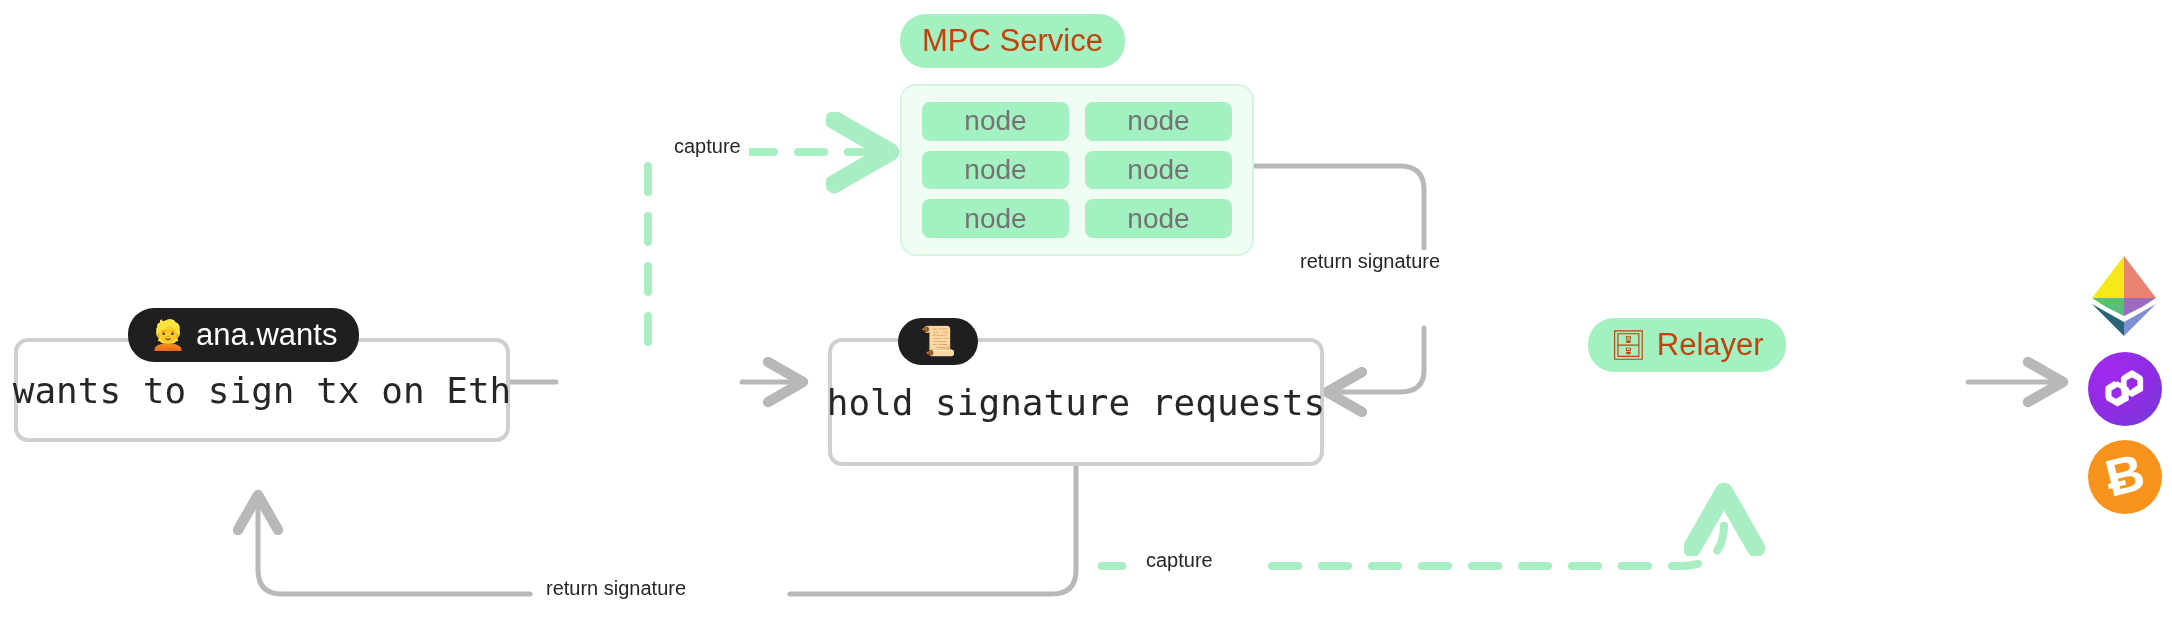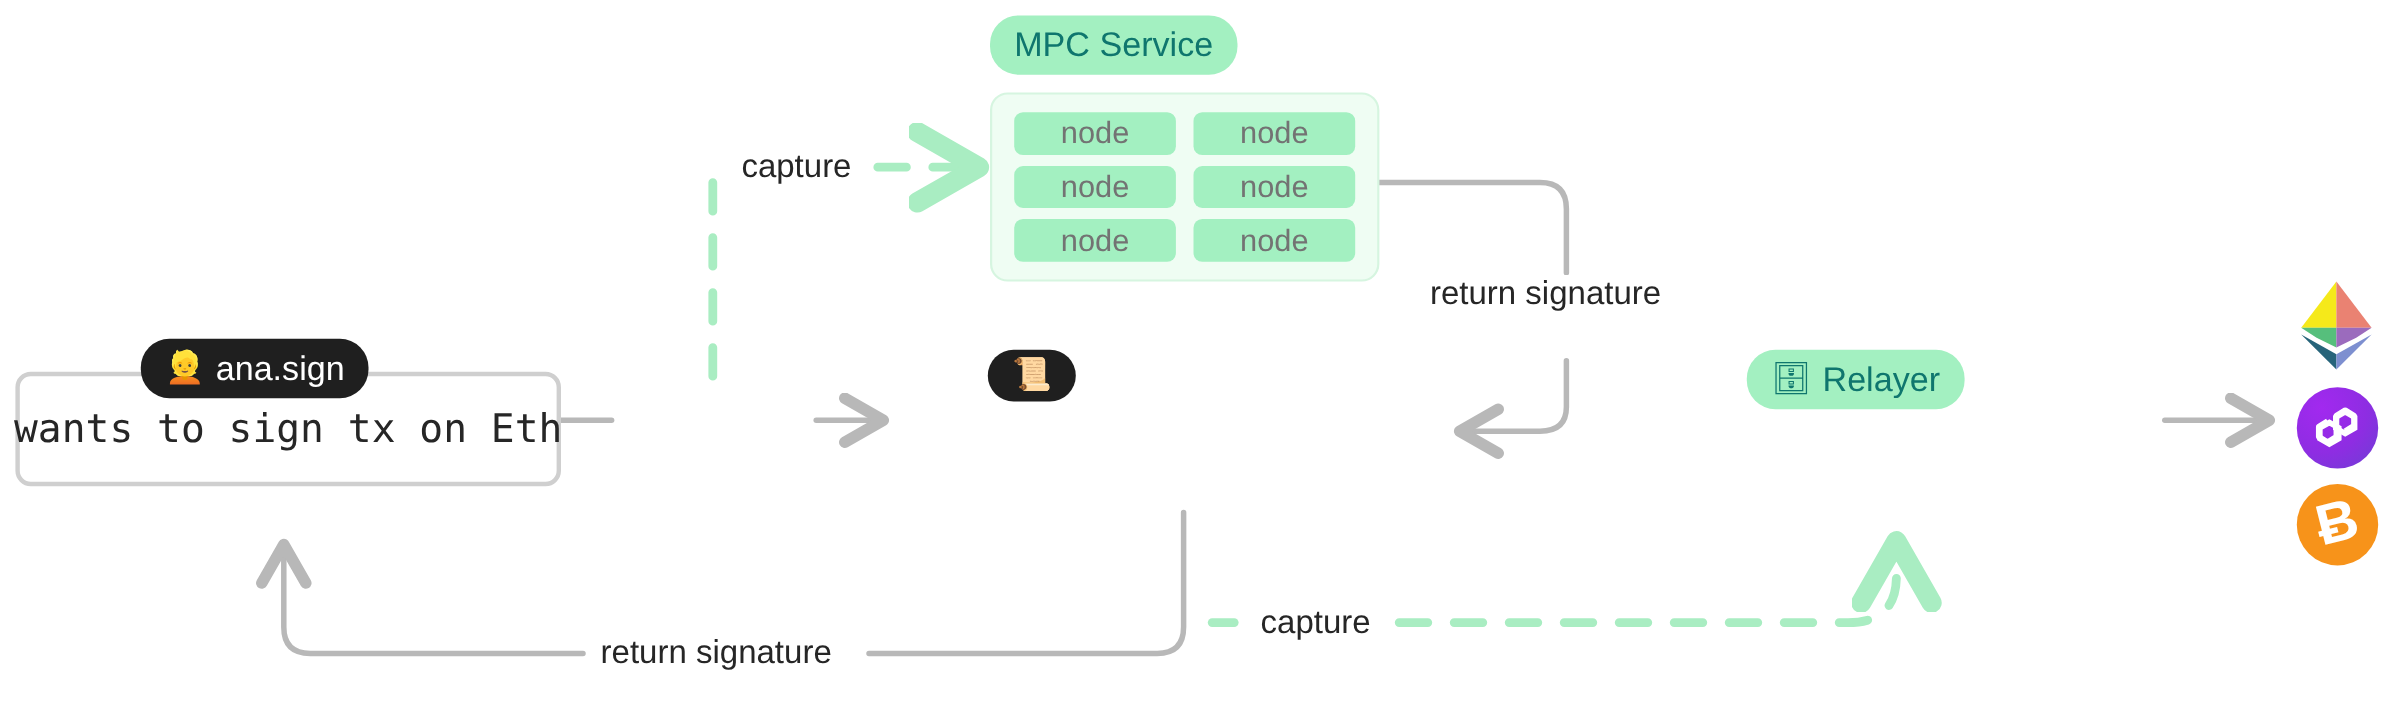--- a/index.html
+++ b/index.html
@@ -32,21 +32,21 @@
   .chip{
     position:absolute;
     display:flex;align-items:center;gap:10px;
     border-radius:26px;
     padding:9px 22px;
     white-space:nowrap;
     box-sizing:border-box;
     z-index:6;
   }
   .chip-dark{background:#1f1f1f;color:#ffffff;font-size:31px;}
-  .chip-green{background:#a3f0c1;color:#0f766e;font-size:31px;}
+  .chip-green{background:#a3f0c1;color:#c2410c;font-size:31px;}
   .chip .emoji{font-size:29px;line-height:1;}
 
   
   #mpc-title{left:900px;top:14px;}
   #mpc-box{
     position:absolute;left:900px;top:84px;width:354px;height:172px;
     background:#effdf3;border:2px solid #d6f5e0;border-radius:16px;
     box-sizing:border-box;
     display:grid;grid-template-columns:1fr 1fr;grid-template-rows:1fr 1fr 1fr;
     gap:10px 16px;padding:16px 20px;
@@ -54,21 +54,21 @@
   }
   .node-pill{
     background:#a3f0c1;border-radius:8px;
     display:flex;align-items:center;justify-content:center;
     font-size:28px;color:#737373;
     font-family:"Liberation Sans",sans-serif;
   }
 
   
   .elabel{
-    position:absolute;font-size:30px;color:#262626;white-space:nowrap;
+    position:absolute;font-size:20px;color:#262626;white-space:nowrap;
     background:#ffffff;padding:0 8px;z-index:5;
   }
 
   
   .chain{position:absolute;z-index:6;}
   .chain.circle{border-radius:50%;display:flex;align-items:center;justify-content:center;}
   #chain-eth{left:2088px;top:254px;width:72px;height:84px;}
   #chain-polygon{left:2088px;top:352px;width:74px;height:74px;
      background:radial-gradient(circle at 30% 25%,#a229ef 0%,#8e2de2 55%,#6d3fd4 100%);}
   #chain-bitcoin{left:2088px;top:440px;width:74px;height:74px;background:#f7931a;}
@@ -133,23 +133,26 @@
     <div class="node-pill">node</div>
     <div class="node-pill">node</div>
     <div class="node-pill">node</div>
   </div>
 
   <div class="card" id="card-ana" style="left:14px;top:338px;width:496px;height:104px;">
     <div class="body">wants to sign tx on Eth</div>
   </div>
   <div class="chip chip-dark" style="left:128px;top:308px;">
     <span class="emoji">👱</span>
-    <span>ana.sign</span>
+    <span>ana.wants</span>
   </div>
 
+  <div class="card" id="card-mpc-contract" style="left:828px;top:338px;width:496px;height:128px;">
+    <div class="body">hold signature requests</div>
+  </div>
   <div class="chip chip-dark" style="left:898px;top:318px;">
     <span class="emoji">📜</span>
   </div>
 
   <div class="chip chip-green" style="left:1588px;top:318px;">
     <span class="emoji">🗄</span>
     <span>Relayer</span>
   </div>
 
   <div class="elabel" style="left:666px;top:135px;">capture</div>

